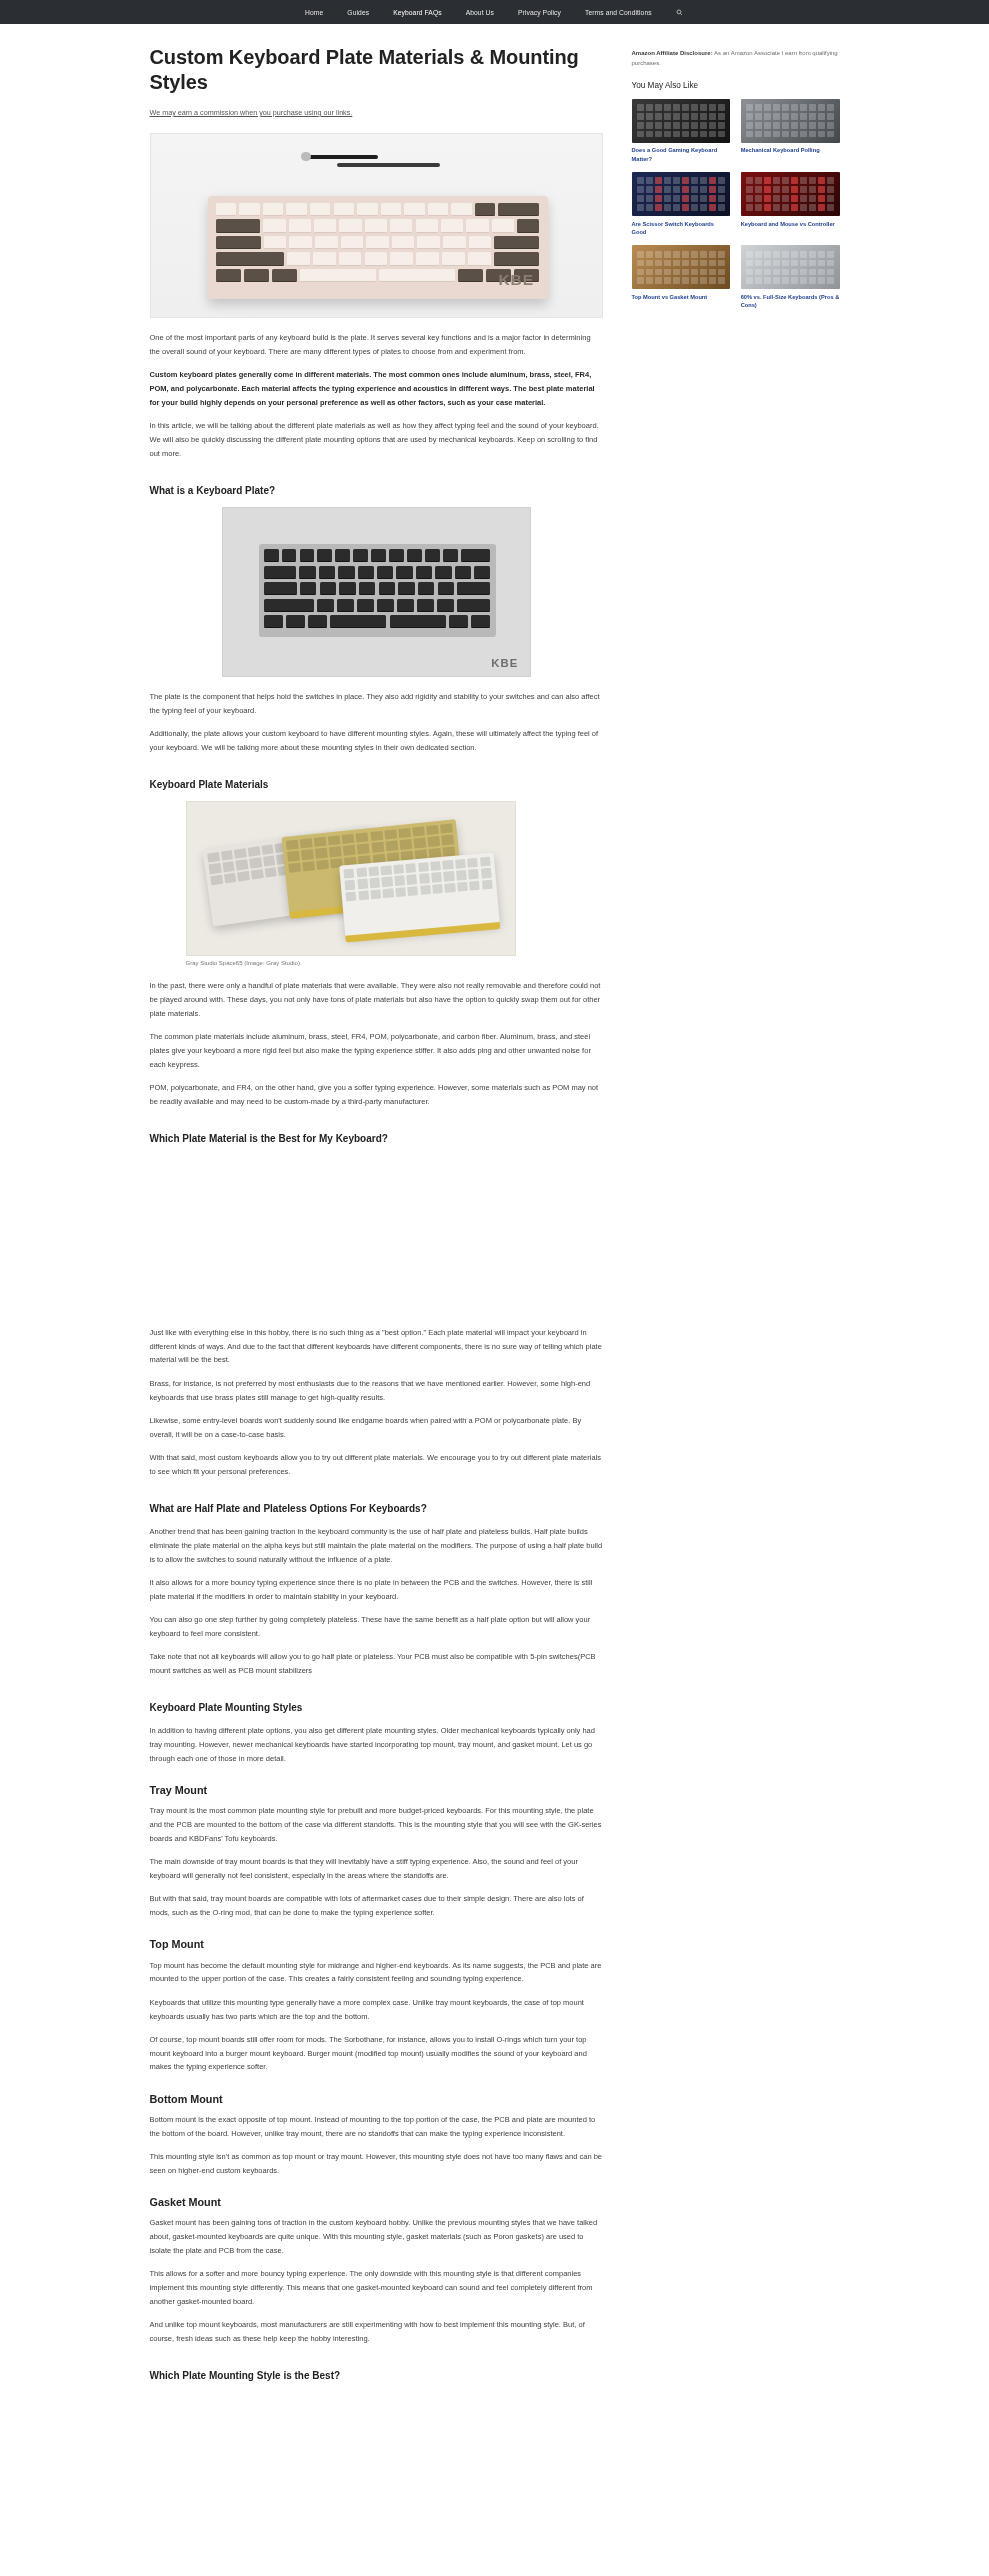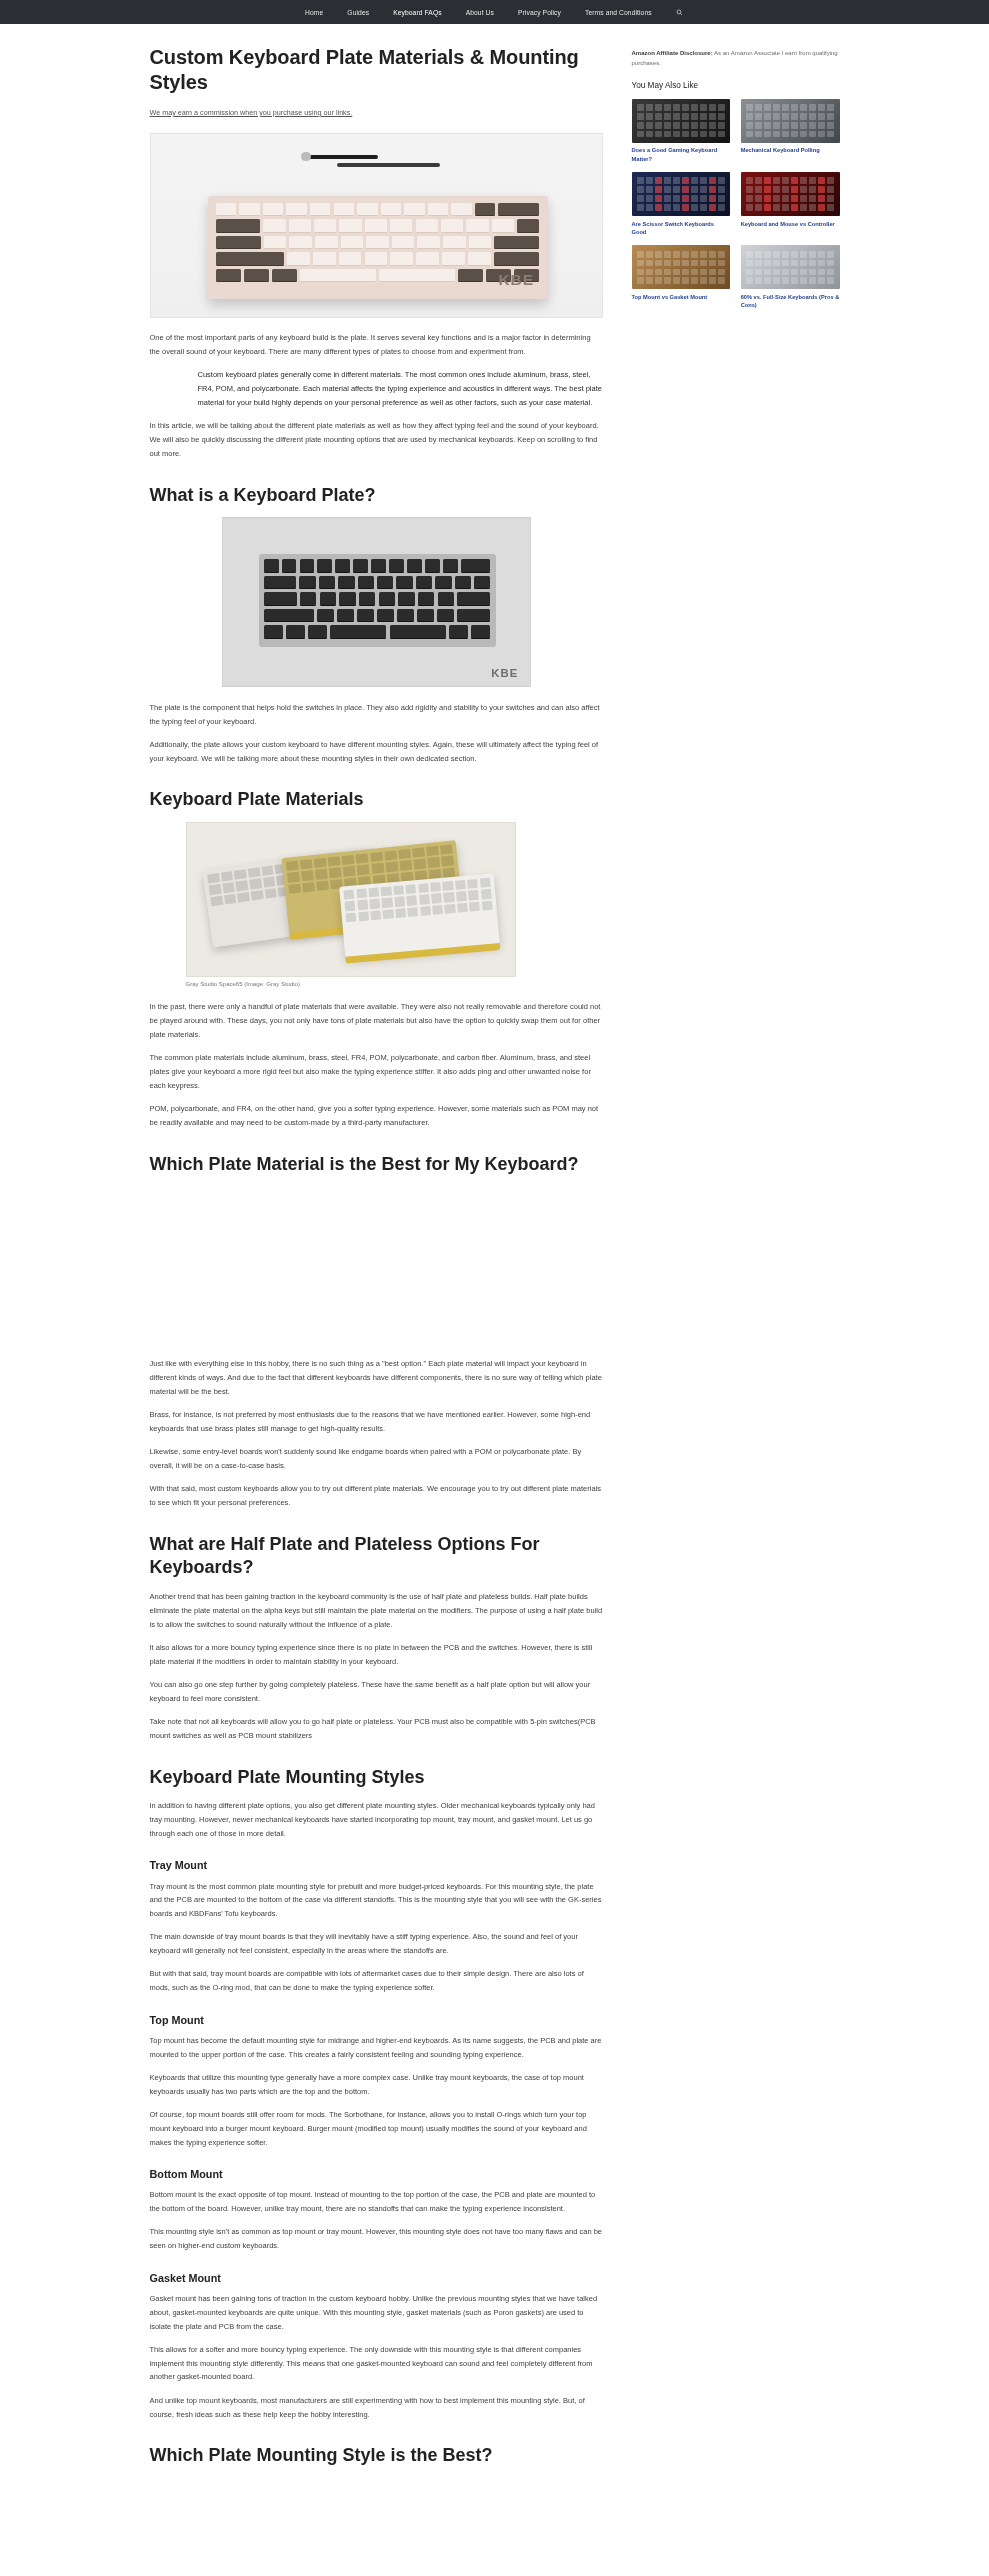--- a/index.html
+++ b/index.html
@@ -60,39 +60,39 @@
     margin: 0 0 11.3px 0;
     letter-spacing: -0.1px;
   }
   .disclaimer {
     font-size: 7.2px;
     color: #555;
     margin: 0 0 13.4px 0;
     text-decoration: underline;
   }
   h2 {
-    font-size: 18px;
+    font-size: 10px;
     font-weight: 700;
     color: #222;
     margin: 23px 0 10.3px 0;
     line-height: 1.3;
   }
   h3 {
     font-size: 10.8px;
     font-weight: 700;
     color: #222;
     margin: 18.5px 0 8.2px 0;
   }
   p {
     font-size: 7.5px;
     line-height: 1.85;
     color: #3f3f3f;
     margin: 0 0 9.3px 0;
   }
-  p.lead-bold { font-weight: 400; color: #2a2a2a; margin-left: 48px; }
+  p.lead-bold { font-weight: 700; color: #2a2a2a; }
 
   
   .figure { margin: 0 0 13.4px 0; }
   .figcaption {
     font-size: 6px;
     color: #777;
     margin-top: 3.6px;
   }
 
   .kbd-hero {

